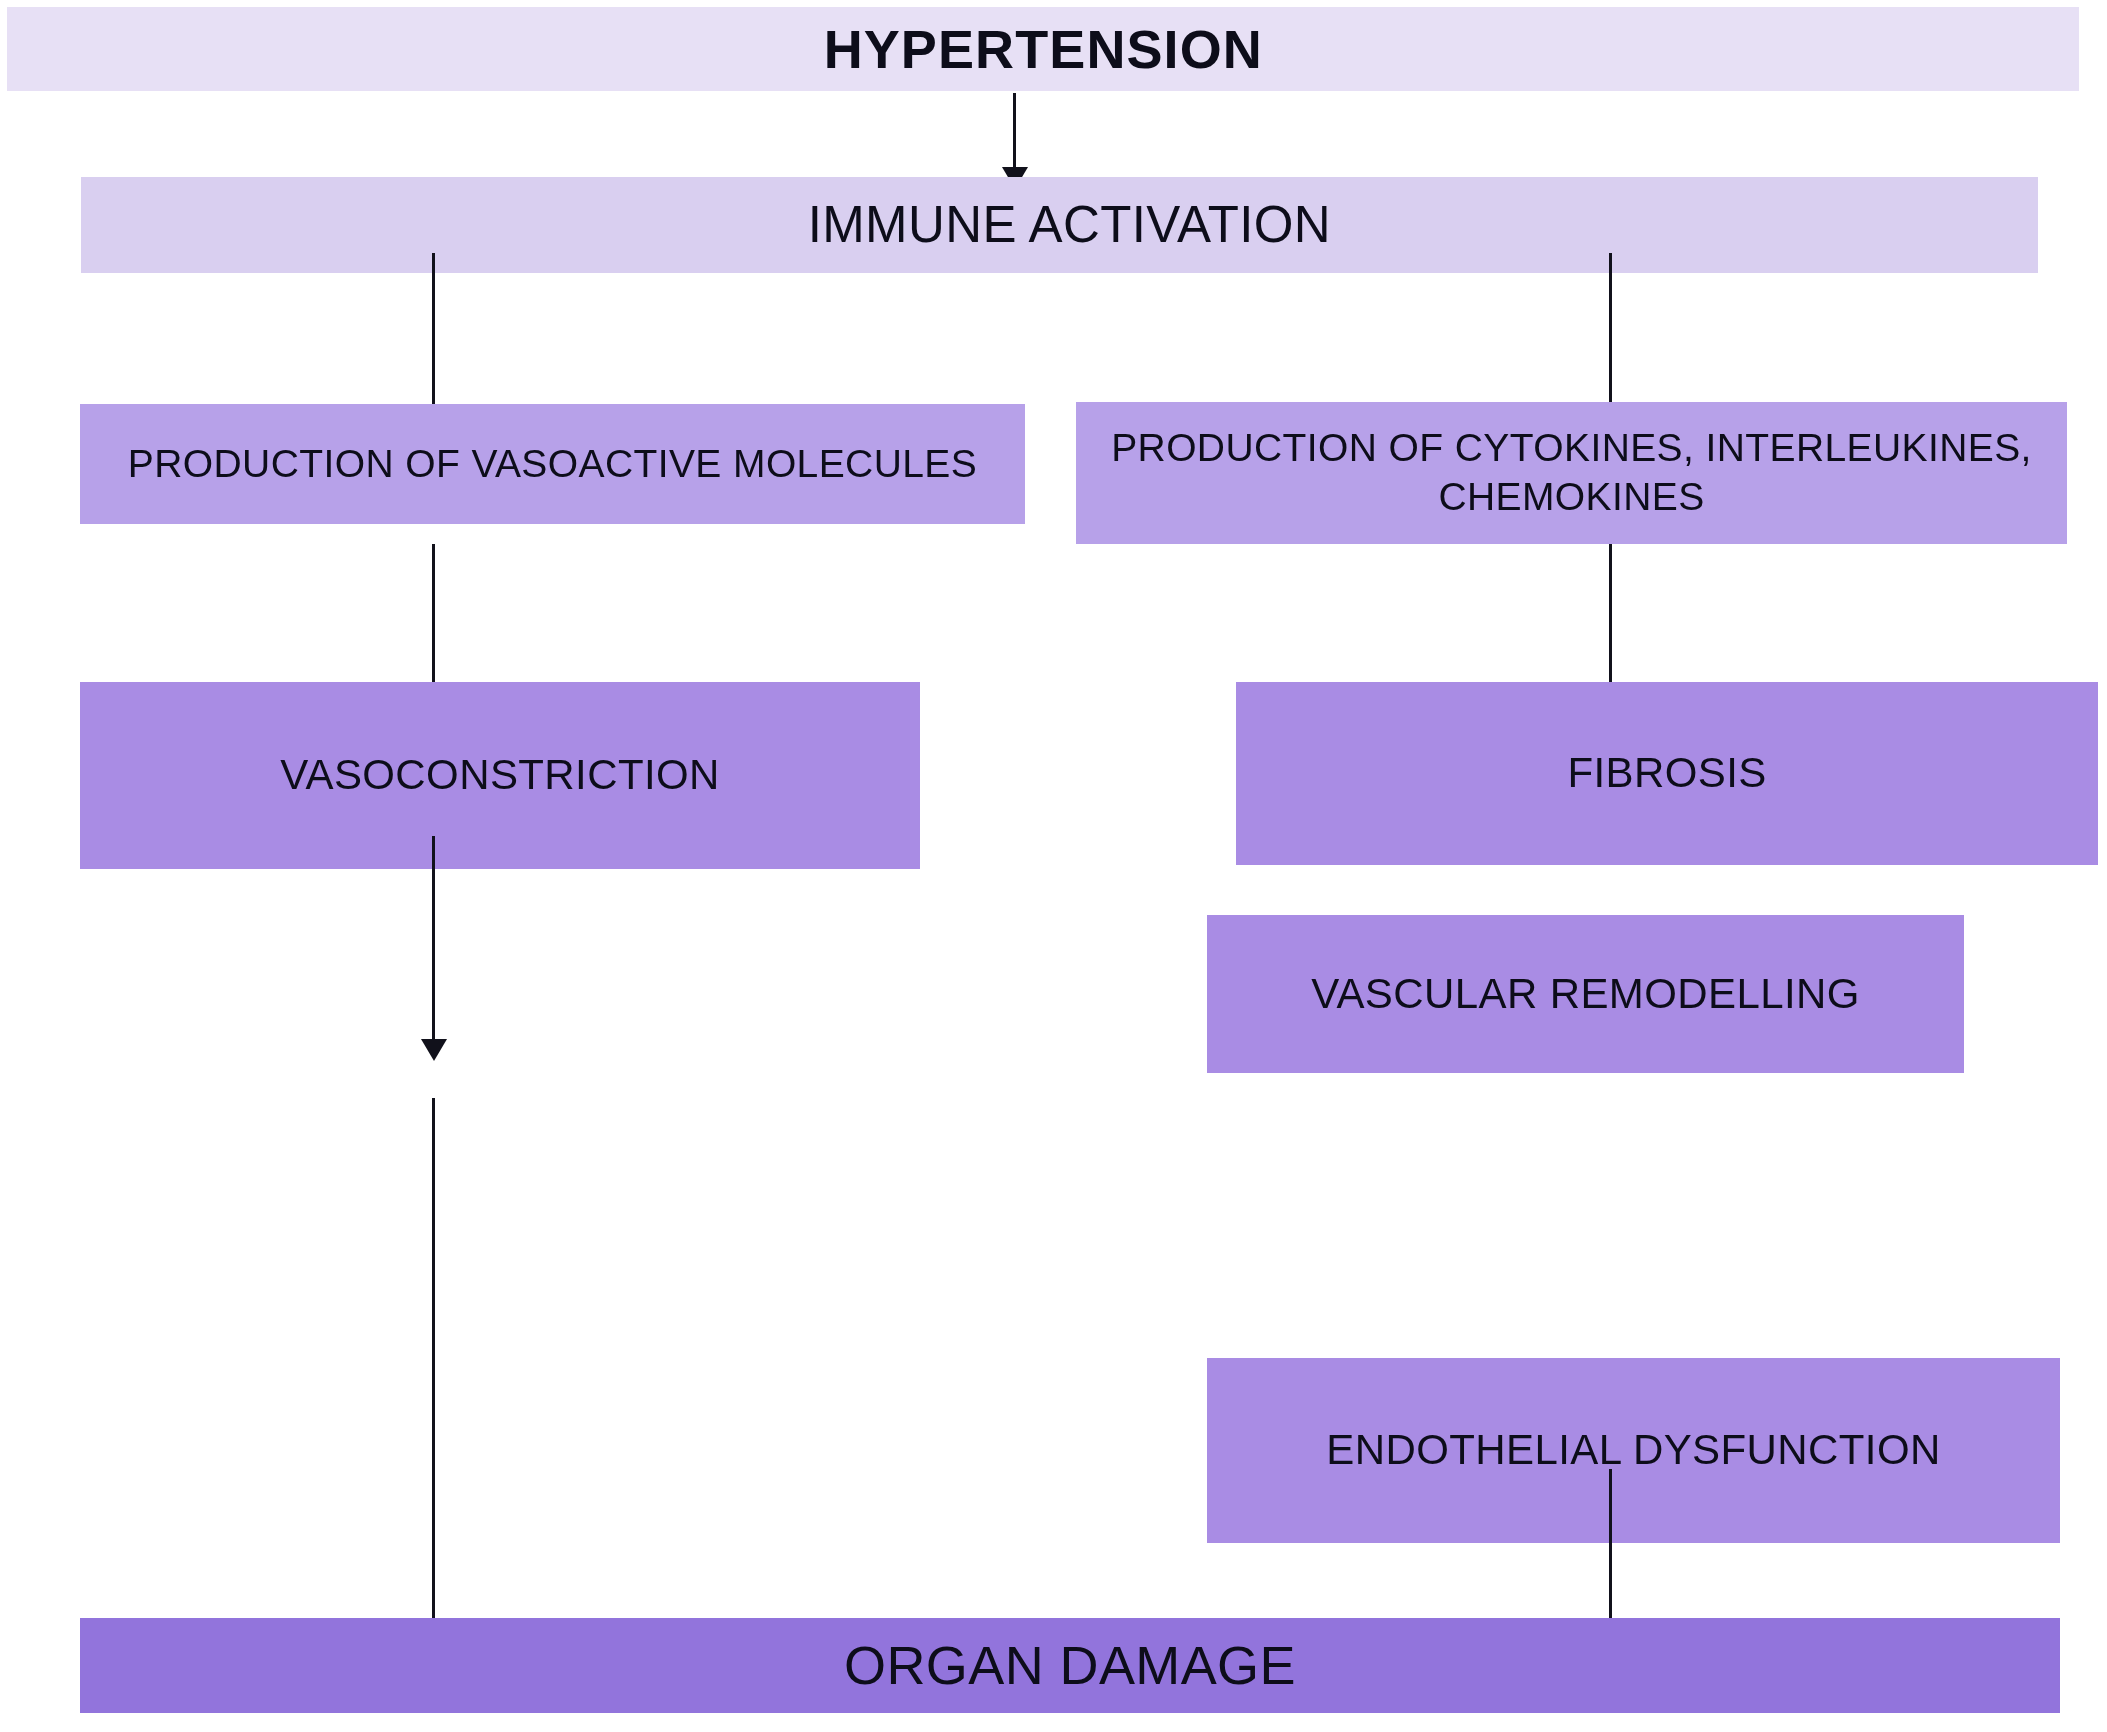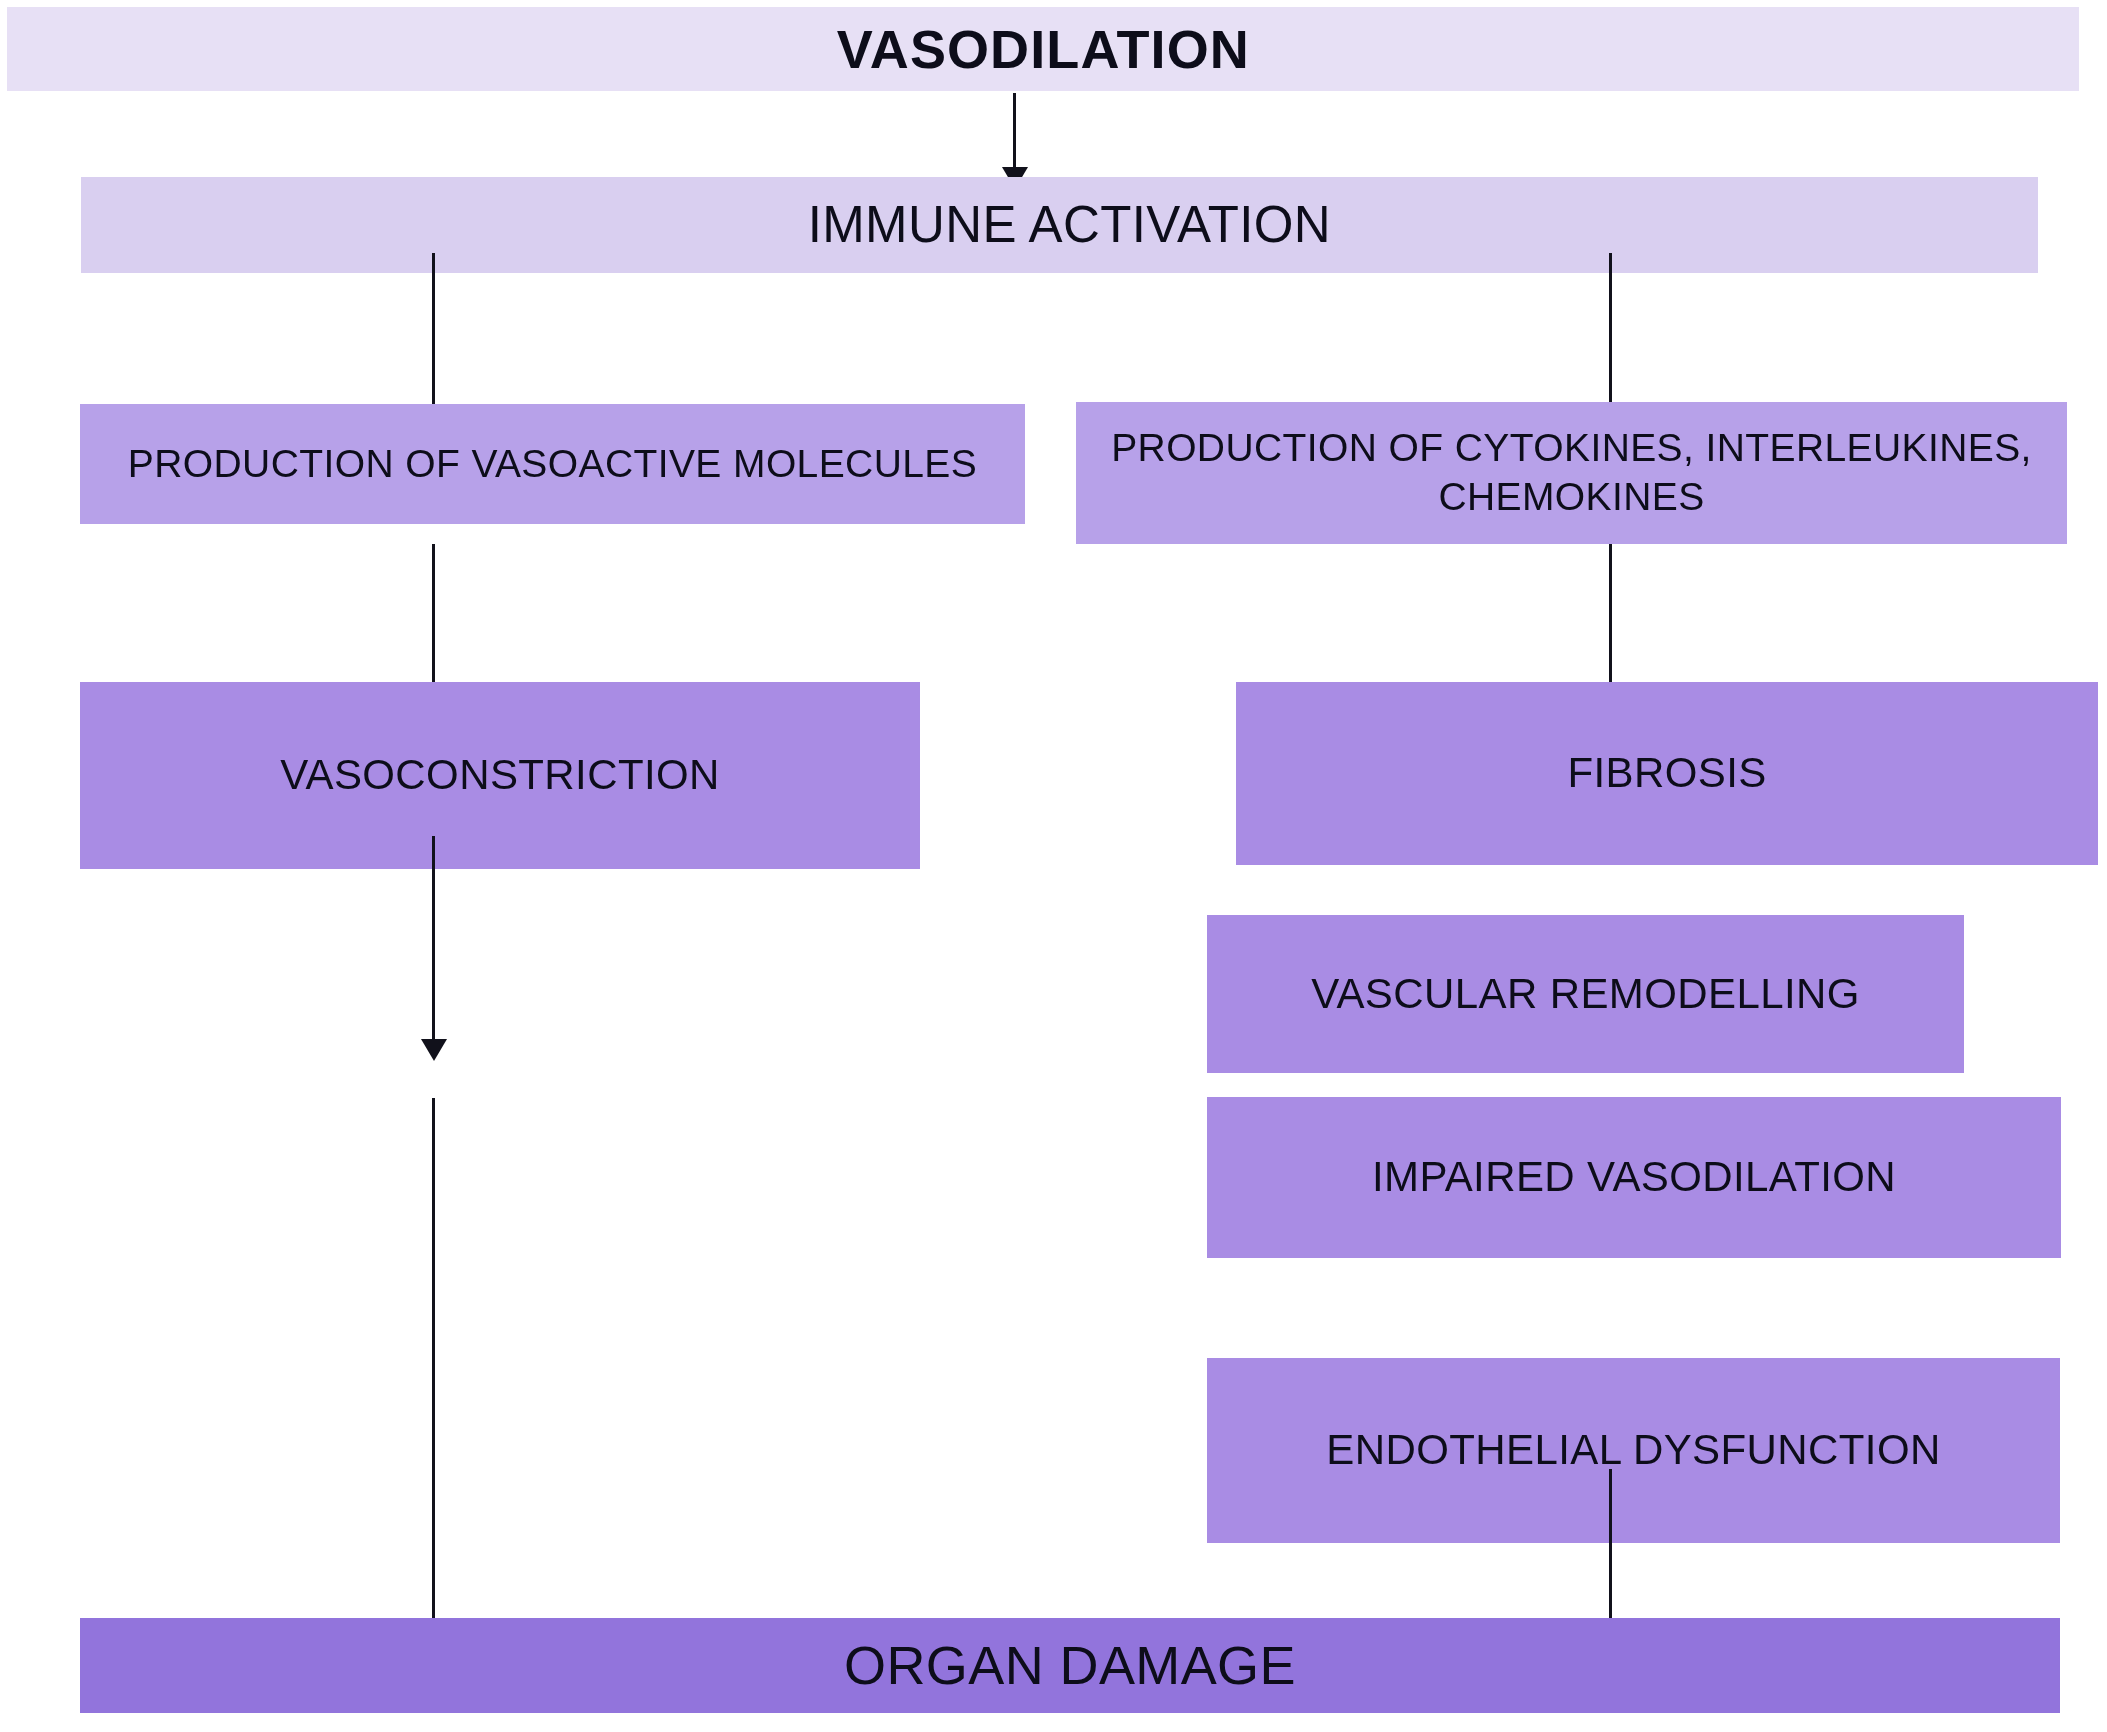--- a/index.html
+++ b/index.html
@@ -65,21 +65,21 @@
     border-left: 13px solid transparent;
     border-right: 13px solid transparent;
     border-top: 22px solid #11111b;
   }
 </style>
 </head>
 <body>
 
 <div id="canvas">
 
-  <div class="node tier-title" style="left:7.3px; top:7.3px; width:2072px; height:84px;">VASODILATION</div>
+  <div class="node tier-title" style="left:7.3px; top:7.3px; width:2072px; height:84px;">HYPERTENSION</div>
 
   <div class="arrow" style="left:998px; top:93px; width:33px; height:96px;">
     <span class="shaft"></span>
     <span class="head"></span>
   </div>
 
   <div class="node tier-1" style="left:81px; top:177px; width:1957px; height:96px;">IMMUNE ACTIVATION</div>
 
   <div class="arrow" style="left:417px; top:253px; width:33px; height:173px;">
     <span class="shaft"></span>
@@ -111,21 +111,20 @@
   <div class="node tier-3" style="left:1236px; top:682px; width:862px; height:183px;">FIBROSIS</div>
 
   <div class="arrow" style="left:417px; top:836px; width:33px; height:225px;">
     <span class="shaft"></span>
     <span class="head"></span>
   </div>
 
   <div class="node tier-3" style="left:1207px; top:915px; width:757px; height:158px;">VASCULAR REMODELLING</div>
 
 
-  <div class="node tier-3" style="left:1207px; top:1097px; width:854px; height:161px;">IMPAIRED VASODILATION</div>
 
   <div class="node tier-3" style="left:1207px; top:1358px; width:853px; height:185px;">ENDOTHELIAL DYSFUNCTION</div>
 
   <div class="arrow" style="left:417px; top:1098px; width:33px; height:582px;">
     <span class="shaft"></span>
     <span class="head"></span>
   </div>
 
   <div class="arrow" style="left:1594px; top:1469px; width:33px; height:211px;">
     <span class="shaft"></span>

